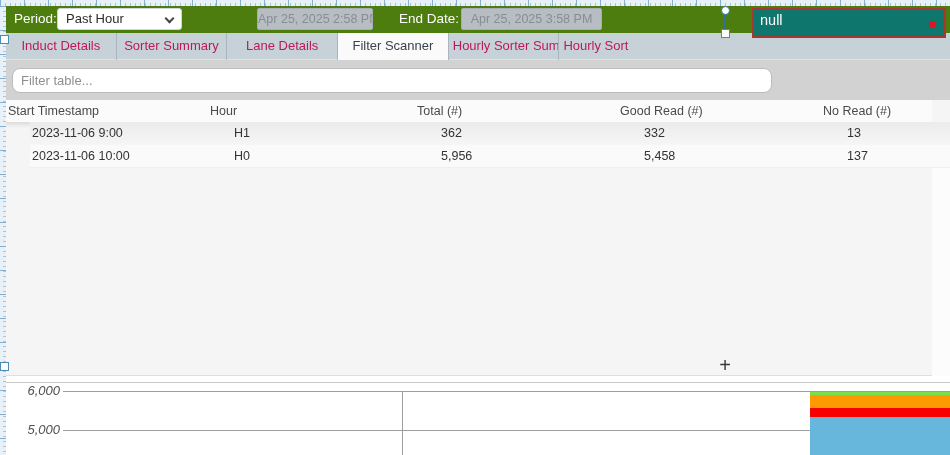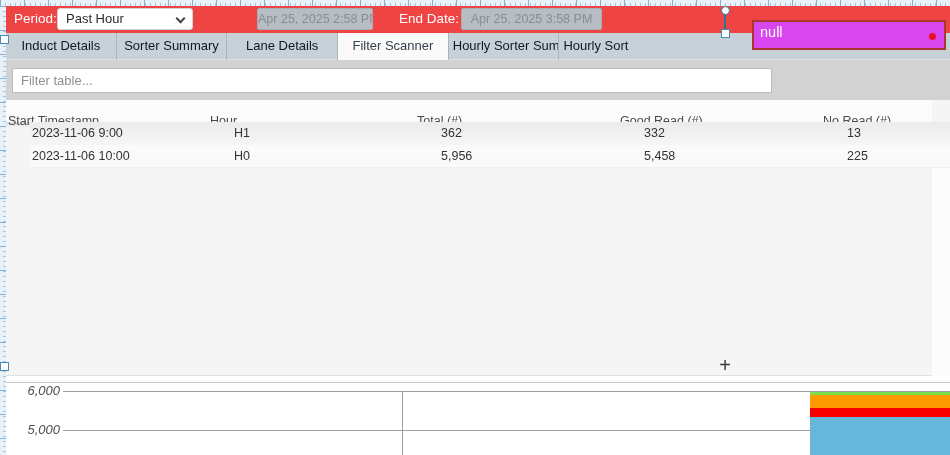--- a/index.html
+++ b/index.html
@@ -24,61 +24,61 @@
     background-repeat:no-repeat; z-index:30; }
 
   
   .handle-square { position:absolute; width:9px; height:9px; background:#fdfdfd;
     border:1px solid #4a8cb5; z-index:40; }
   .handle-circle { position:absolute; width:9px; height:9px; background:#ffffff;
     border:1px solid #2f7496; border-radius:50%; z-index:40; }
   .handle-line { position:absolute; width:2px; background:#2f7496; z-index:39; }
 
   
-  .toolbar { position:absolute; left:6px; top:5px; width:944px; height:28px; background:#ef4444; }
+  .toolbar { position:absolute; left:6px; top:5px; width:944px; height:28px; background:#4d7c0f; }
   .tb-label { position:absolute; top:0; height:28px; line-height:28px; color:#ffffff;
     font-size:13.5px; white-space:nowrap; }
-  .tb-select { position:absolute; left:51px; top:3px; width:136px; height:22px; background:#fff;
+  .tb-select { position:absolute; left:51px; top:3px; width:125px; height:22px; background:#fff;
     border:1px solid #cfd6da; border-radius:3px; font-size:13px; color:#2b2b2b;
     padding:0 22px 0 8px; line-height:20px; cursor:pointer; }
   .chev { position:absolute; right:8px; top:6px; width:7px; height:7px;
     border-right:2px solid #444; border-bottom:2px solid #444; transform:rotate(45deg); }
   .tb-date { position:absolute; top:3px; height:22px; background:#b7bdc2; border:1px solid #a6adb3;
     border-radius:2px; color:#868e95; font-size:12.5px; text-align:center; }
   input.tb-date { font-family:"Liberation Sans", sans-serif; }
 
   
   .null-box { position:absolute; left:752px; top:8px; width:194px; height:30px;
     background:#1c4b5c; border:2px solid #a8382d; z-index:35; }
   .null-text { position:absolute; left:6px; top:2px; font-size:14.5px; color:#ffffff; }
   .null-dot { position:absolute; right:8px; top:11px; width:7px; height:7px; border-radius:50%; }
 
   
   .tabbar { position:absolute; left:6px; top:33px; width:944px; height:27px; background:#c7d1d8;
     display:flex; border-bottom:1px solid #dfe3e6; }
   .tab { flex:0 0 110.7px; height:27px; line-height:26px; text-align:center; font-size:13px;
-    color:#0f172a; border-right:1px solid #a9b6c0; overflow:hidden; white-space:nowrap;
+    color:#be185d; border-right:1px solid #a9b6c0; overflow:hidden; white-space:nowrap;
     cursor:pointer; }
   .tab.active { background:#fafafa; color:#38434e; }
   .tab.clip { text-align:left; padding-left:4px; }
   .tab.last { flex:1 1 auto; border-right:none; }
 
   
   .filterbar { position:absolute; left:6px; top:60px; width:944px; height:40px; background:#d2d2d2; }
   .filter-input { position:absolute; left:6px; top:8px; width:760px; height:25px; background:#fff;
-    border:1px solid #bdbdbd; border-radius:0; font-size:13px; color:#333; padding:0 8px;
+    border:1px solid #bdbdbd; border-radius:8px; font-size:13px; color:#333; padding:0 8px;
     font-family:"Liberation Sans", sans-serif; }
   .filter-input::placeholder { color:#8f8f8f; }
 
   
   .tablepanel { position:absolute; left:6px; top:100px; width:944px; height:276px;
     background:#f5f5f5; border-bottom:1px solid #e0e0e0; }
   .right-strip { position:absolute; right:0; top:22px; width:18px; height:254px; background:#fcfcfc; }
   .thead { position:absolute; left:0; top:0; width:926px; height:22px; background:#fbfbfb; }
-  .thead span { position:absolute; top:10px; line-height:22px; font-size:12.5px; color:#4a4a4a;
+  .thead span { position:absolute; top:0; line-height:22px; font-size:12.5px; color:#4a4a4a;
     white-space:nowrap; }
   .head-shadow { position:absolute; left:0; top:22px; width:926px; height:6px;
     background:linear-gradient(rgba(0,0,0,0.10), rgba(0,0,0,0)); pointer-events:none; }
   .trow { position:absolute; left:0; width:926px; height:23px;margin-left:24px; }
   .trow span { position:absolute; top:0; line-height:23px; font-size:12.5px; color:#333;
     white-space:nowrap; }
   .trow.r0 { top:22px; background:linear-gradient(#ebebeb, #f6f6f6); }
   .trow.r1 { top:45px; background:#fafafa; border-bottom:1px solid #efefef; }
   .c0 { left:2px; } .c1 { left:204px; } .c2 { left:411px; } .c3 { left:614px; } .c4 { left:817px; }
   .plus-icon { position:absolute; left:707px; top:254px; width:24px; height:22px;
@@ -118,21 +118,21 @@
     <input class="tb-date" style="left: 455px; width: 141px;" disabled="" value="Apr 25, 2025 3:58 PM">
   </div>
 
   <div class="handle-circle" style="left:721px; top:6px"></div>
   <div class="handle-line" style="left:724px; top:14px; height:16px"></div>
   <div class="handle-square" style="left:721px; top:29px"></div>
 
   <div class="handle-square" style="left:0px; top:35px"></div>
   <div class="handle-square" style="left:0px; top:362px"></div>
 
-  <div class="null-box" style="border-color: rgb(168, 56, 45); background-color: #d946ef; margin-top: 12px;">
+  <div class="null-box" style="border-color: rgb(168, 56, 45); background-color: #0f766e;">
     <span class="null-text">null</span>
     <span class="null-dot" style="background-color: rgb(232, 17, 35);"></span>
   </div>
 
   <div class="tabbar">
     <div class="tab">Induct Details</div>
     <div class="tab">Sorter Summary</div>
     <div class="tab">Lane Details</div>
     <div class="tab active">Filter Scanner</div>
     <div class="tab clip">Hourly Sorter Summar</div>
@@ -158,21 +158,21 @@
       <span class="c1">H1</span>
       <span class="c2">362</span>
       <span class="c3">332</span>
       <span class="c4">13</span>
     </div>
     <div class="trow r1">
       <span class="c0">2023-11-06 10:00</span>
       <span class="c1">H0</span>
       <span class="c2">5,956</span>
       <span class="c3">5,458</span>
-      <span class="c4">225</span>
+      <span class="c4">137</span>
     </div>
     <div class="plus-icon">+</div>
   </div>
 
   <div class="chart-sep"></div>
   <div class="chart">
     <span class="ytick t0">6,000</span>
     <span class="ytick t1">5,000</span>
     <div class="gridline g0" style="background-color: rgb(159, 159, 159);"></div>
     <div class="gridline g1" style="background-color: rgb(159, 159, 159);"></div>

